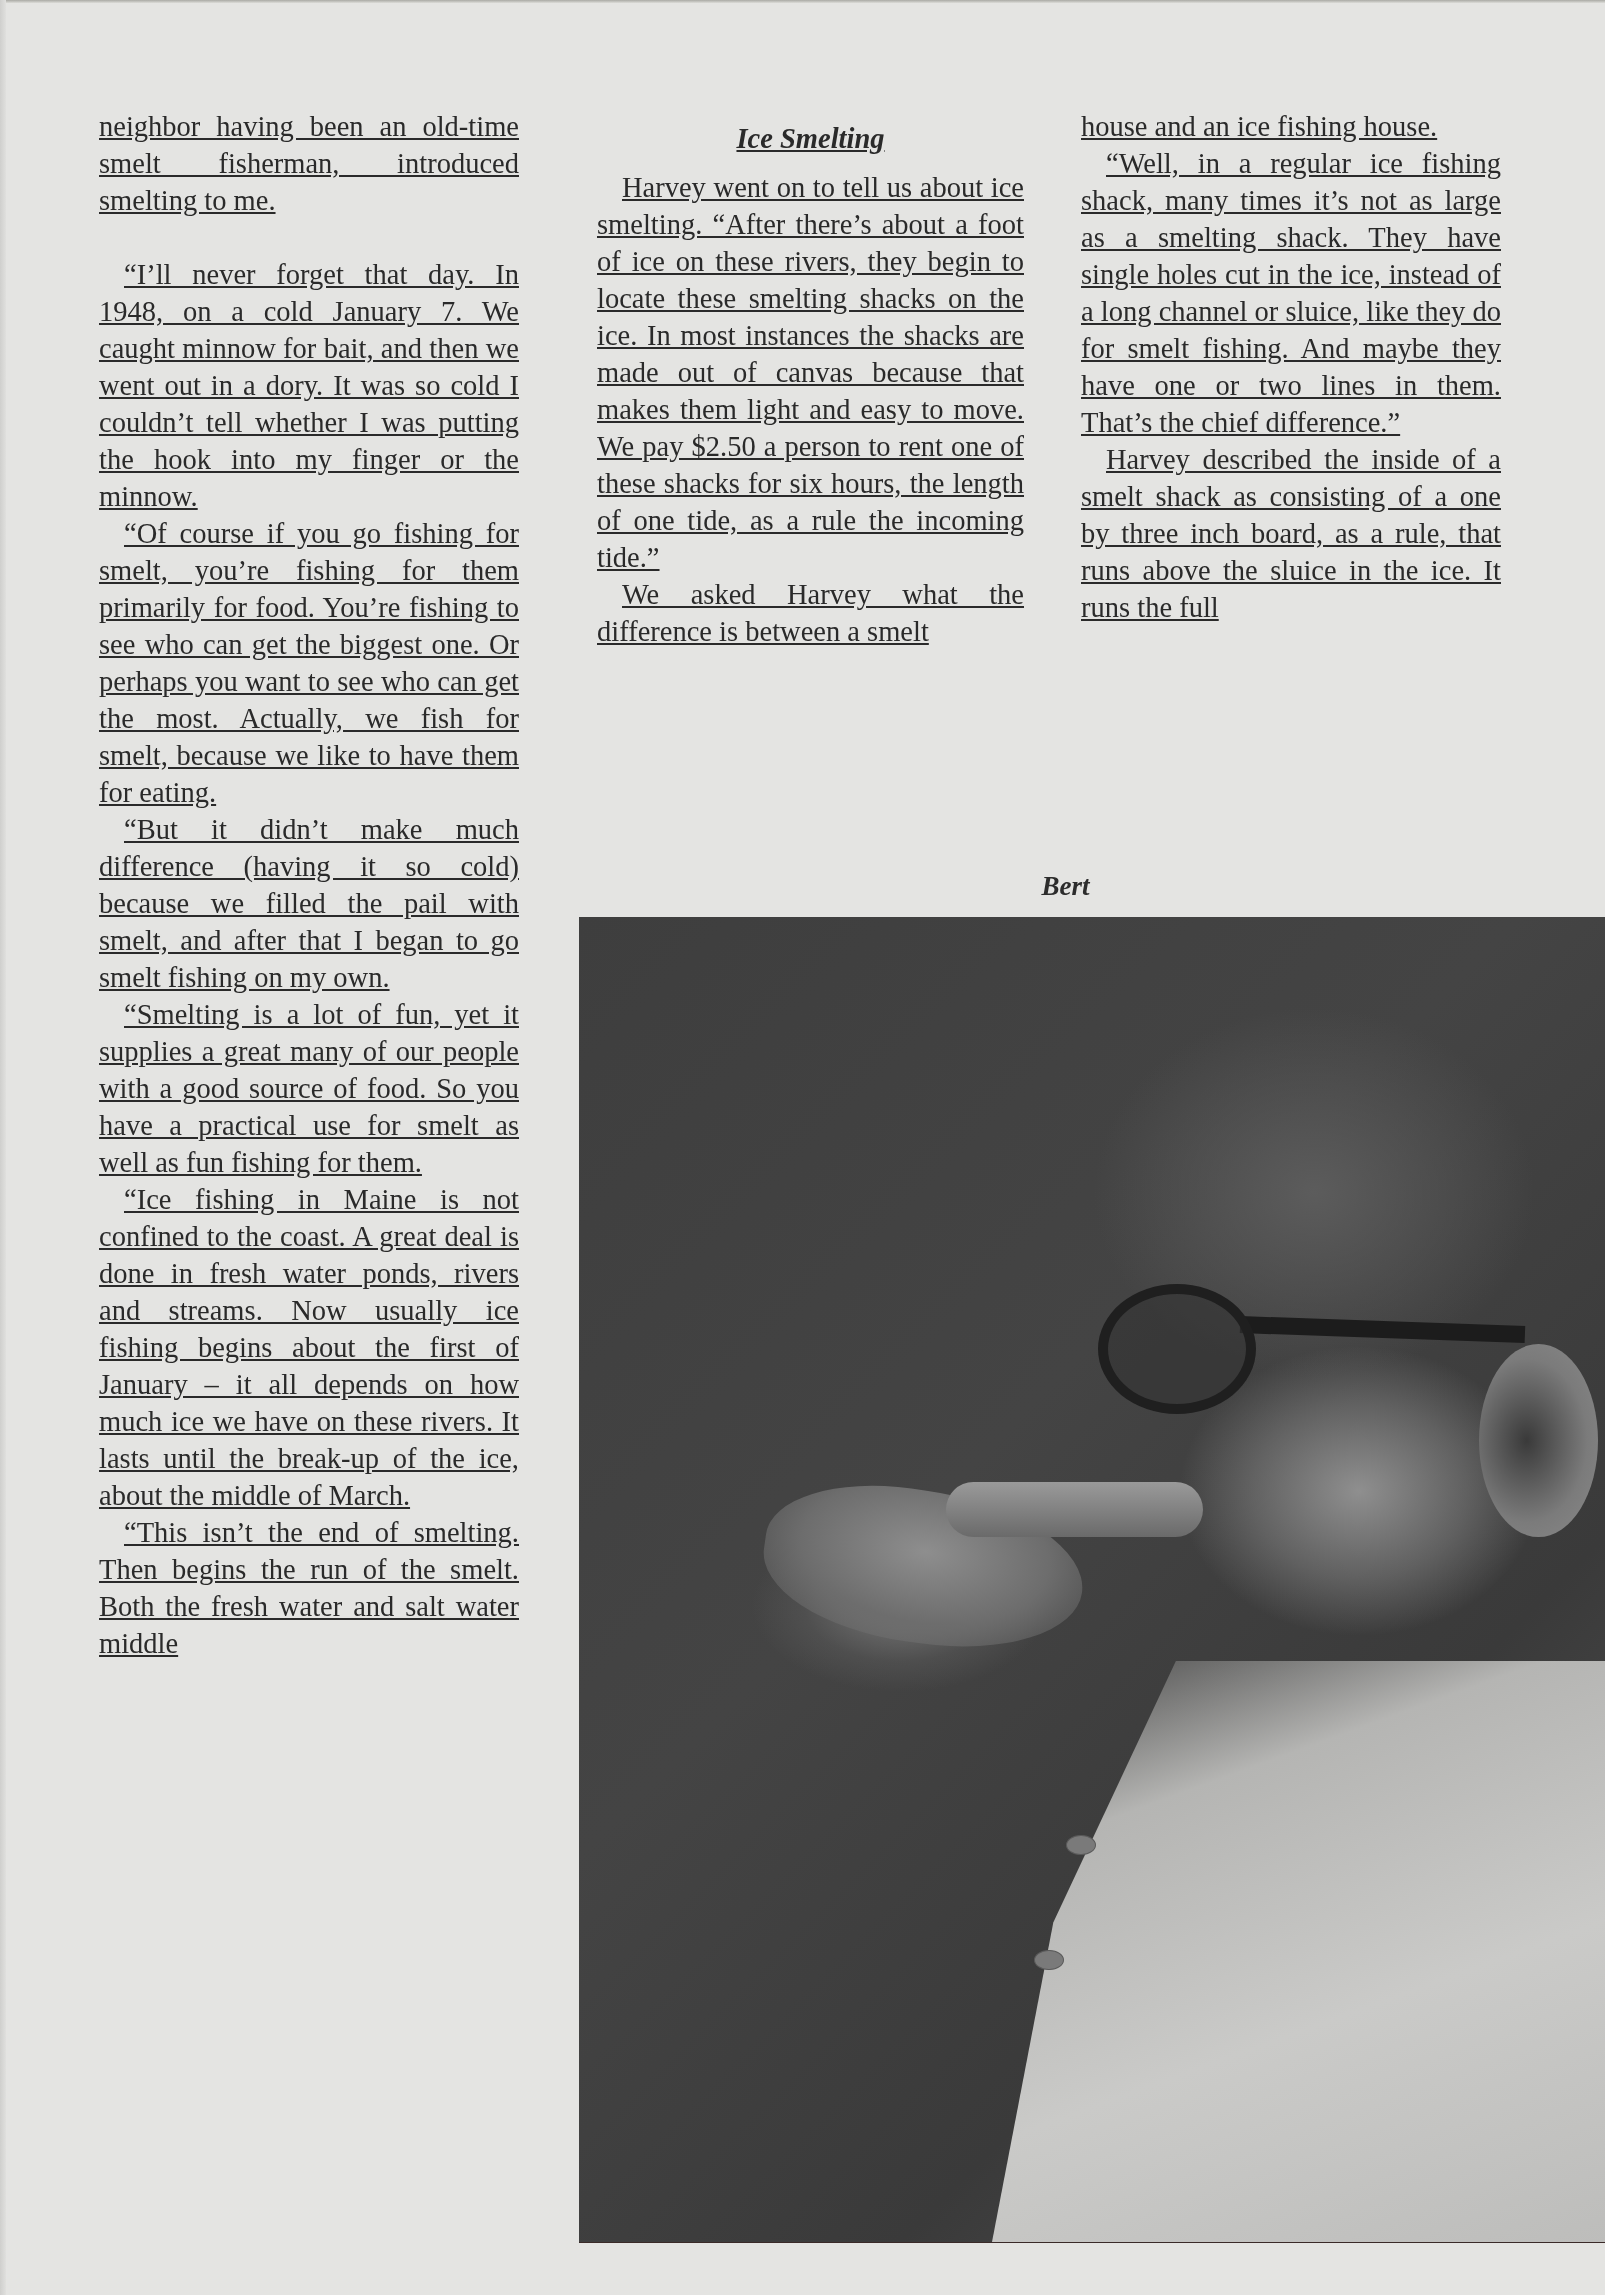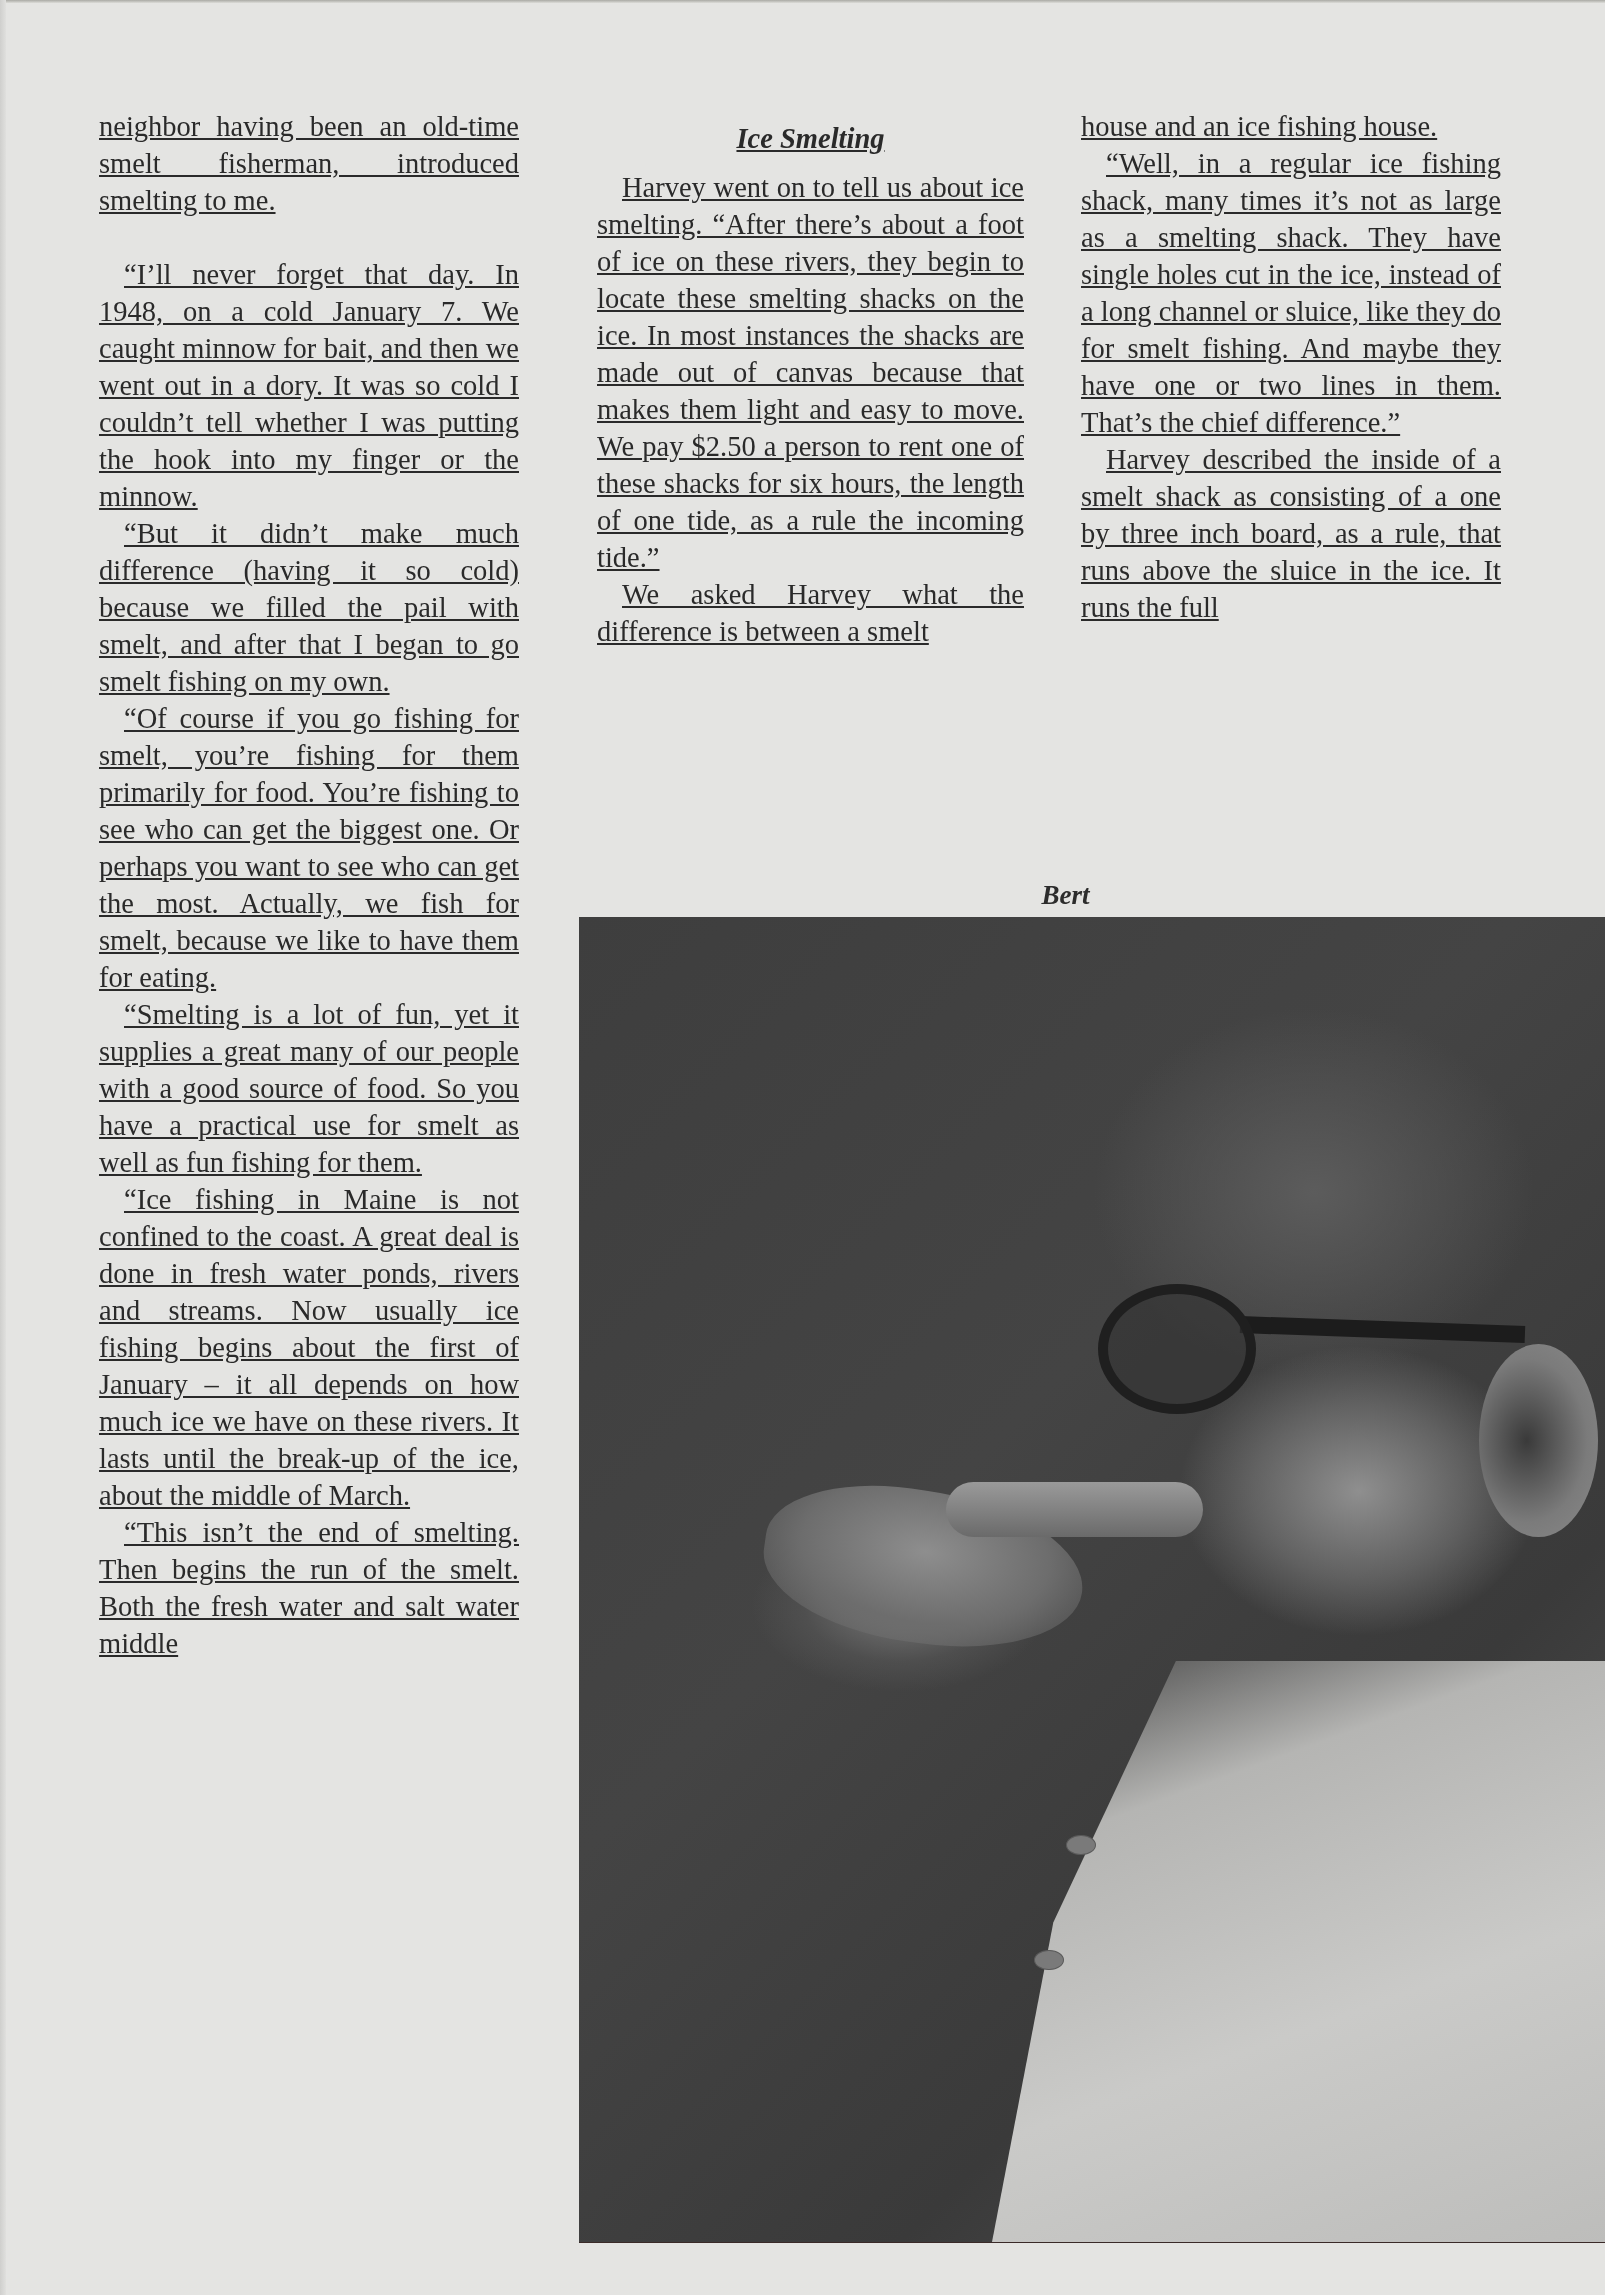--- a/index.html
+++ b/index.html
@@ -31,21 +31,21 @@
   .column p { margin: 0; text-indent: 0; }
   .column p.indent { text-indent: 25px; }
   .column p.gap { margin-top: 37px; }
   .subhead {
     margin: 12px; text-align: center; font-style: italic; font-weight: bold;
     font-size: 28.5px; line-height: 37px;
   }
   .caption {
     position: absolute; left: 992px; top: 870px; width: 147px;
     text-align: center; font-style: italic; font-weight: bold;
-    font-size: 27px; line-height: 32px; color: #2c2c2c; margin-top: 9px;
+    font-size: 27px; line-height: 32px; color: #2c2c2c;
   }
   .photo {
     position: absolute; left: 579px; top: 917px; width: 1027px; height: 1325px;
     background:
       radial-gradient(ellipse 239px 193px at 780px 574px, #8f8f8f 0%, rgba(120,120,120,0.6) 45%, rgba(70,70,70,0) 75%),
       radial-gradient(ellipse 321px 239px at 849px 1056px, #c9c9c7 0%, #b7b7b5 40%, rgba(150,150,150,0) 75%),
       radial-gradient(ellipse 174px 101px at 321px 689px, #7a7a7a 0%, rgba(90,90,90,0.5) 55%, rgba(60,60,60,0) 85%),
       radial-gradient(ellipse 275px 230px at 735px 275px, #5c5c5c 0%, rgba(70,70,70,0) 80%),
       linear-gradient(135deg, #3e3e3e 0%, #444 40%, #3a3a3a 70%, #555 100%);
     border-bottom: 1.8px solid #3a2a28;
@@ -85,22 +85,22 @@
 </style>
 </head>
 <body>
 
 <div class="top-edge"></div>
 <div class="page-edge"></div>
 
 <div class="column col-1">
   <p>neighbor having been an old-time smelt fisherman, introduced smelting to me.</p>
   <p class="indent gap">“I’ll never forget that day. In 1948, on a cold January 7. We caught minnow for bait, and then we went out in a dory. It was so cold I couldn’t tell whether I was putting the hook into my finger or the minnow.</p>
+  <p class="indent">“Of course if you go fishing for smelt, you’re fishing for them primarily for food. You’re fishing to see who can get the biggest one. Or perhaps you want to see who can get the most. Actually, we fish for smelt, because we like to have them for eating.</p>
   <p class="indent">“But it didn’t make much difference (having it so cold) because we filled the pail with smelt, and after that I began to go smelt fishing on my own.</p>
-  <p class="indent">“Of course if you go fishing for smelt, you’re fishing for them primarily for food. You’re fishing to see who can get the biggest one. Or perhaps you want to see who can get the most. Actually, we fish for smelt, because we like to have them for eating.</p>
   <p class="indent">“Smelting is a lot of fun, yet it supplies a great many of our people with a good source of food. So you have a practical use for smelt as well as fun fishing for them.</p>
   <p class="indent">“Ice fishing in Maine is not confined to the coast. A great deal is done in fresh water ponds, rivers and streams. Now usually ice fishing begins about the first of January – it all depends on how much ice we have on these rivers. It lasts until the break-up of the ice, about the middle of March.</p>
   <p class="indent">“This isn’t the end of smelting. Then begins the run of the smelt. Both the fresh water and salt water middle</p>
 </div>
 
 <div class="column col-2">
   <h2 class="subhead">Ice Smelting</h2>
   <p class="indent">Harvey went on to tell us about ice smelting. “After there’s about a foot of ice on these rivers, they begin to locate these smelting shacks on the ice. In most instances the shacks are made out of canvas because that makes them light and easy to move. We pay $2.50 a person to rent one of these shacks for six hours, the length of one tide, as a rule the incoming tide.”</p>
   <p class="indent">We asked Harvey what the difference is between a smelt</p>
 </div>

